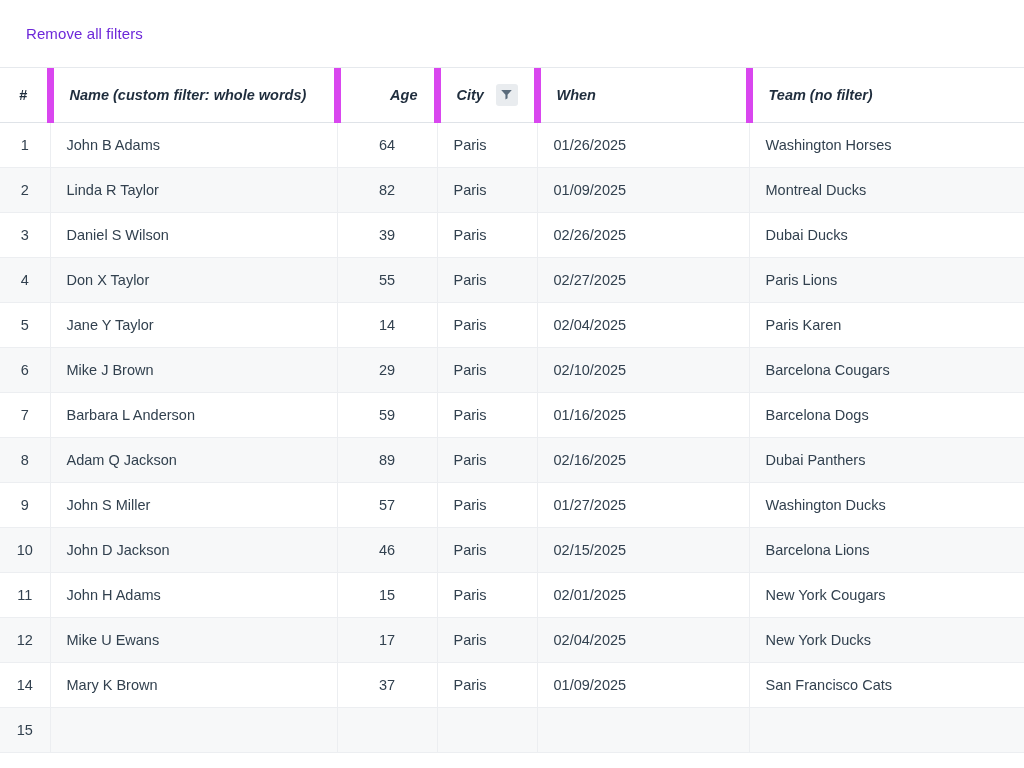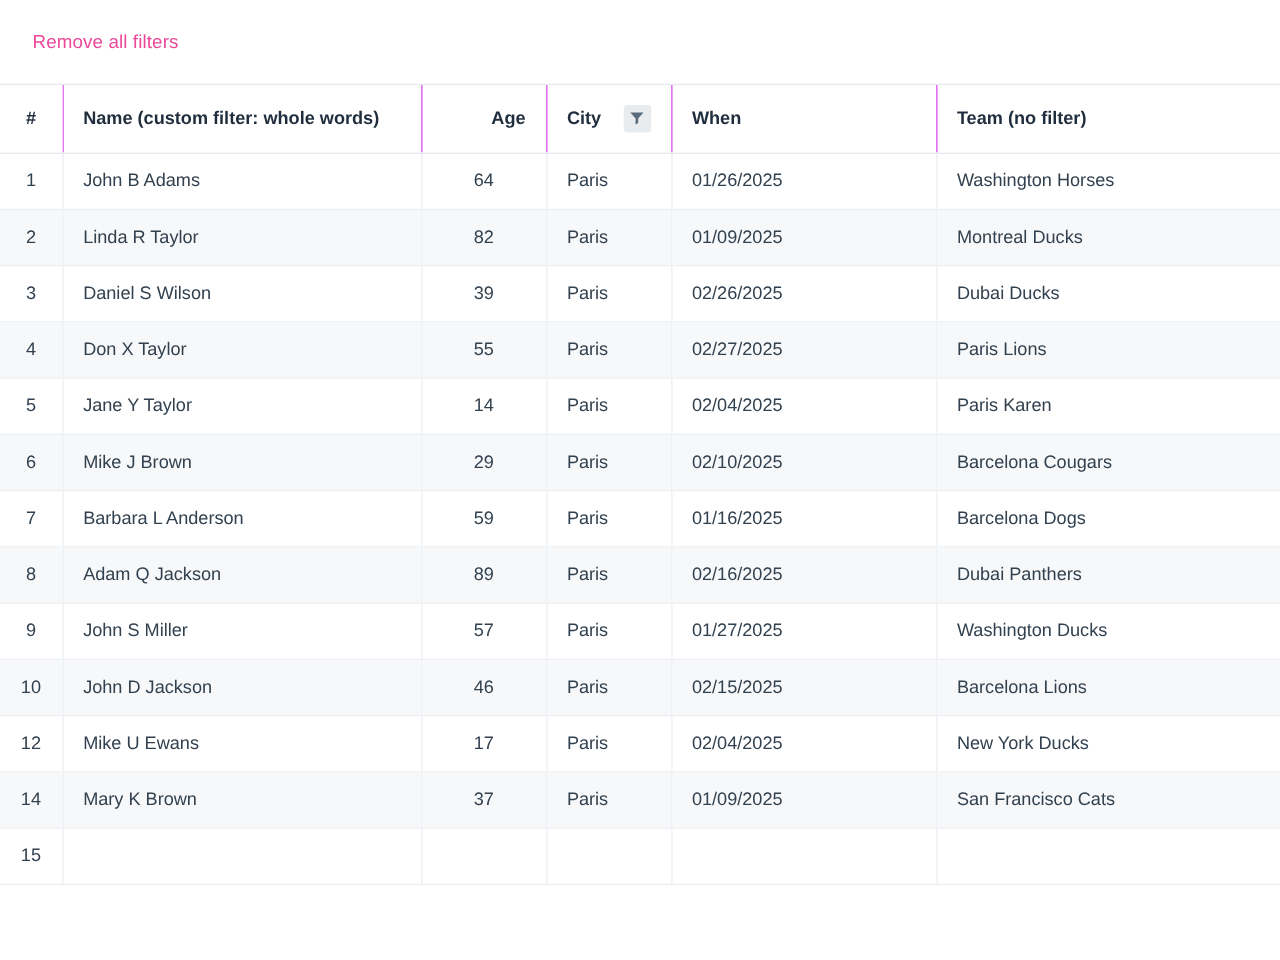--- a/index.html
+++ b/index.html
@@ -22,21 +22,21 @@
   .toolbar {
     height: 68px;
     display: flex;
     align-items: center;
     padding-left: 26px;
     border-bottom: 1px solid #e6e9ed;
     background: #ffffff;
   }
   .toolbar-link {
     font-size: 15px;
-    color: #ec4899;
+    color: #6d28d9;
     font-weight: 500;
     letter-spacing: 0.1px;
     cursor: pointer;
     background: none;
     border: none;
     padding: 0;
     font-family: "Liberation Sans", sans-serif;
   }
   table.grid {
     width: 1024px;
@@ -65,21 +65,21 @@
     position: relative;
   }
   .col-num   { width: 50px; }
   .col-name  { width: 287px; }
   .col-age   { width: 100px; }
   .col-city  { width: 100px; }
   .col-when  { width: 212px; }
   .col-team  { width: 275px; }
 
   .sep-left { border-left: 1px solid #eceef1; }
-  th.sep-left { border-left: 1px solid #d946ef; }
+  th.sep-left { border-left: 7px solid #d946ef; font-style: italic; }
 
   .num-cell {
     text-align: center;
     font-size: 13.5px;
     color: #42505e;
     padding: 0 6px;
   }
   th.num-cell { font-size: 15px; color: #1f2d3d; }
   .align-right { text-align: center; }
 
@@ -236,20 +236,28 @@
         </tr>
         <tr>
           <td class="num-cell">10</td>
           <td class="sep-left">John D Jackson</td>
           <td class="sep-left align-right">46</td>
           <td class="sep-left">Paris</td>
           <td class="sep-left">02/15/2025</td>
           <td class="sep-left">Barcelona Lions</td>
         </tr>
         <tr>
+          <td class="num-cell">11</td>
+          <td class="sep-left">John H Adams</td>
+          <td class="sep-left align-right">15</td>
+          <td class="sep-left">Paris</td>
+          <td class="sep-left">02/01/2025</td>
+          <td class="sep-left">New York Cougars</td>
+        </tr>
+        <tr>
           <td class="num-cell">12</td>
           <td class="sep-left">Mike U Ewans</td>
           <td class="sep-left align-right">17</td>
           <td class="sep-left">Paris</td>
           <td class="sep-left">02/04/2025</td>
           <td class="sep-left">New York Ducks</td>
         </tr>
         <tr>
           <td class="num-cell">14</td>
           <td class="sep-left">Mary K Brown</td>

